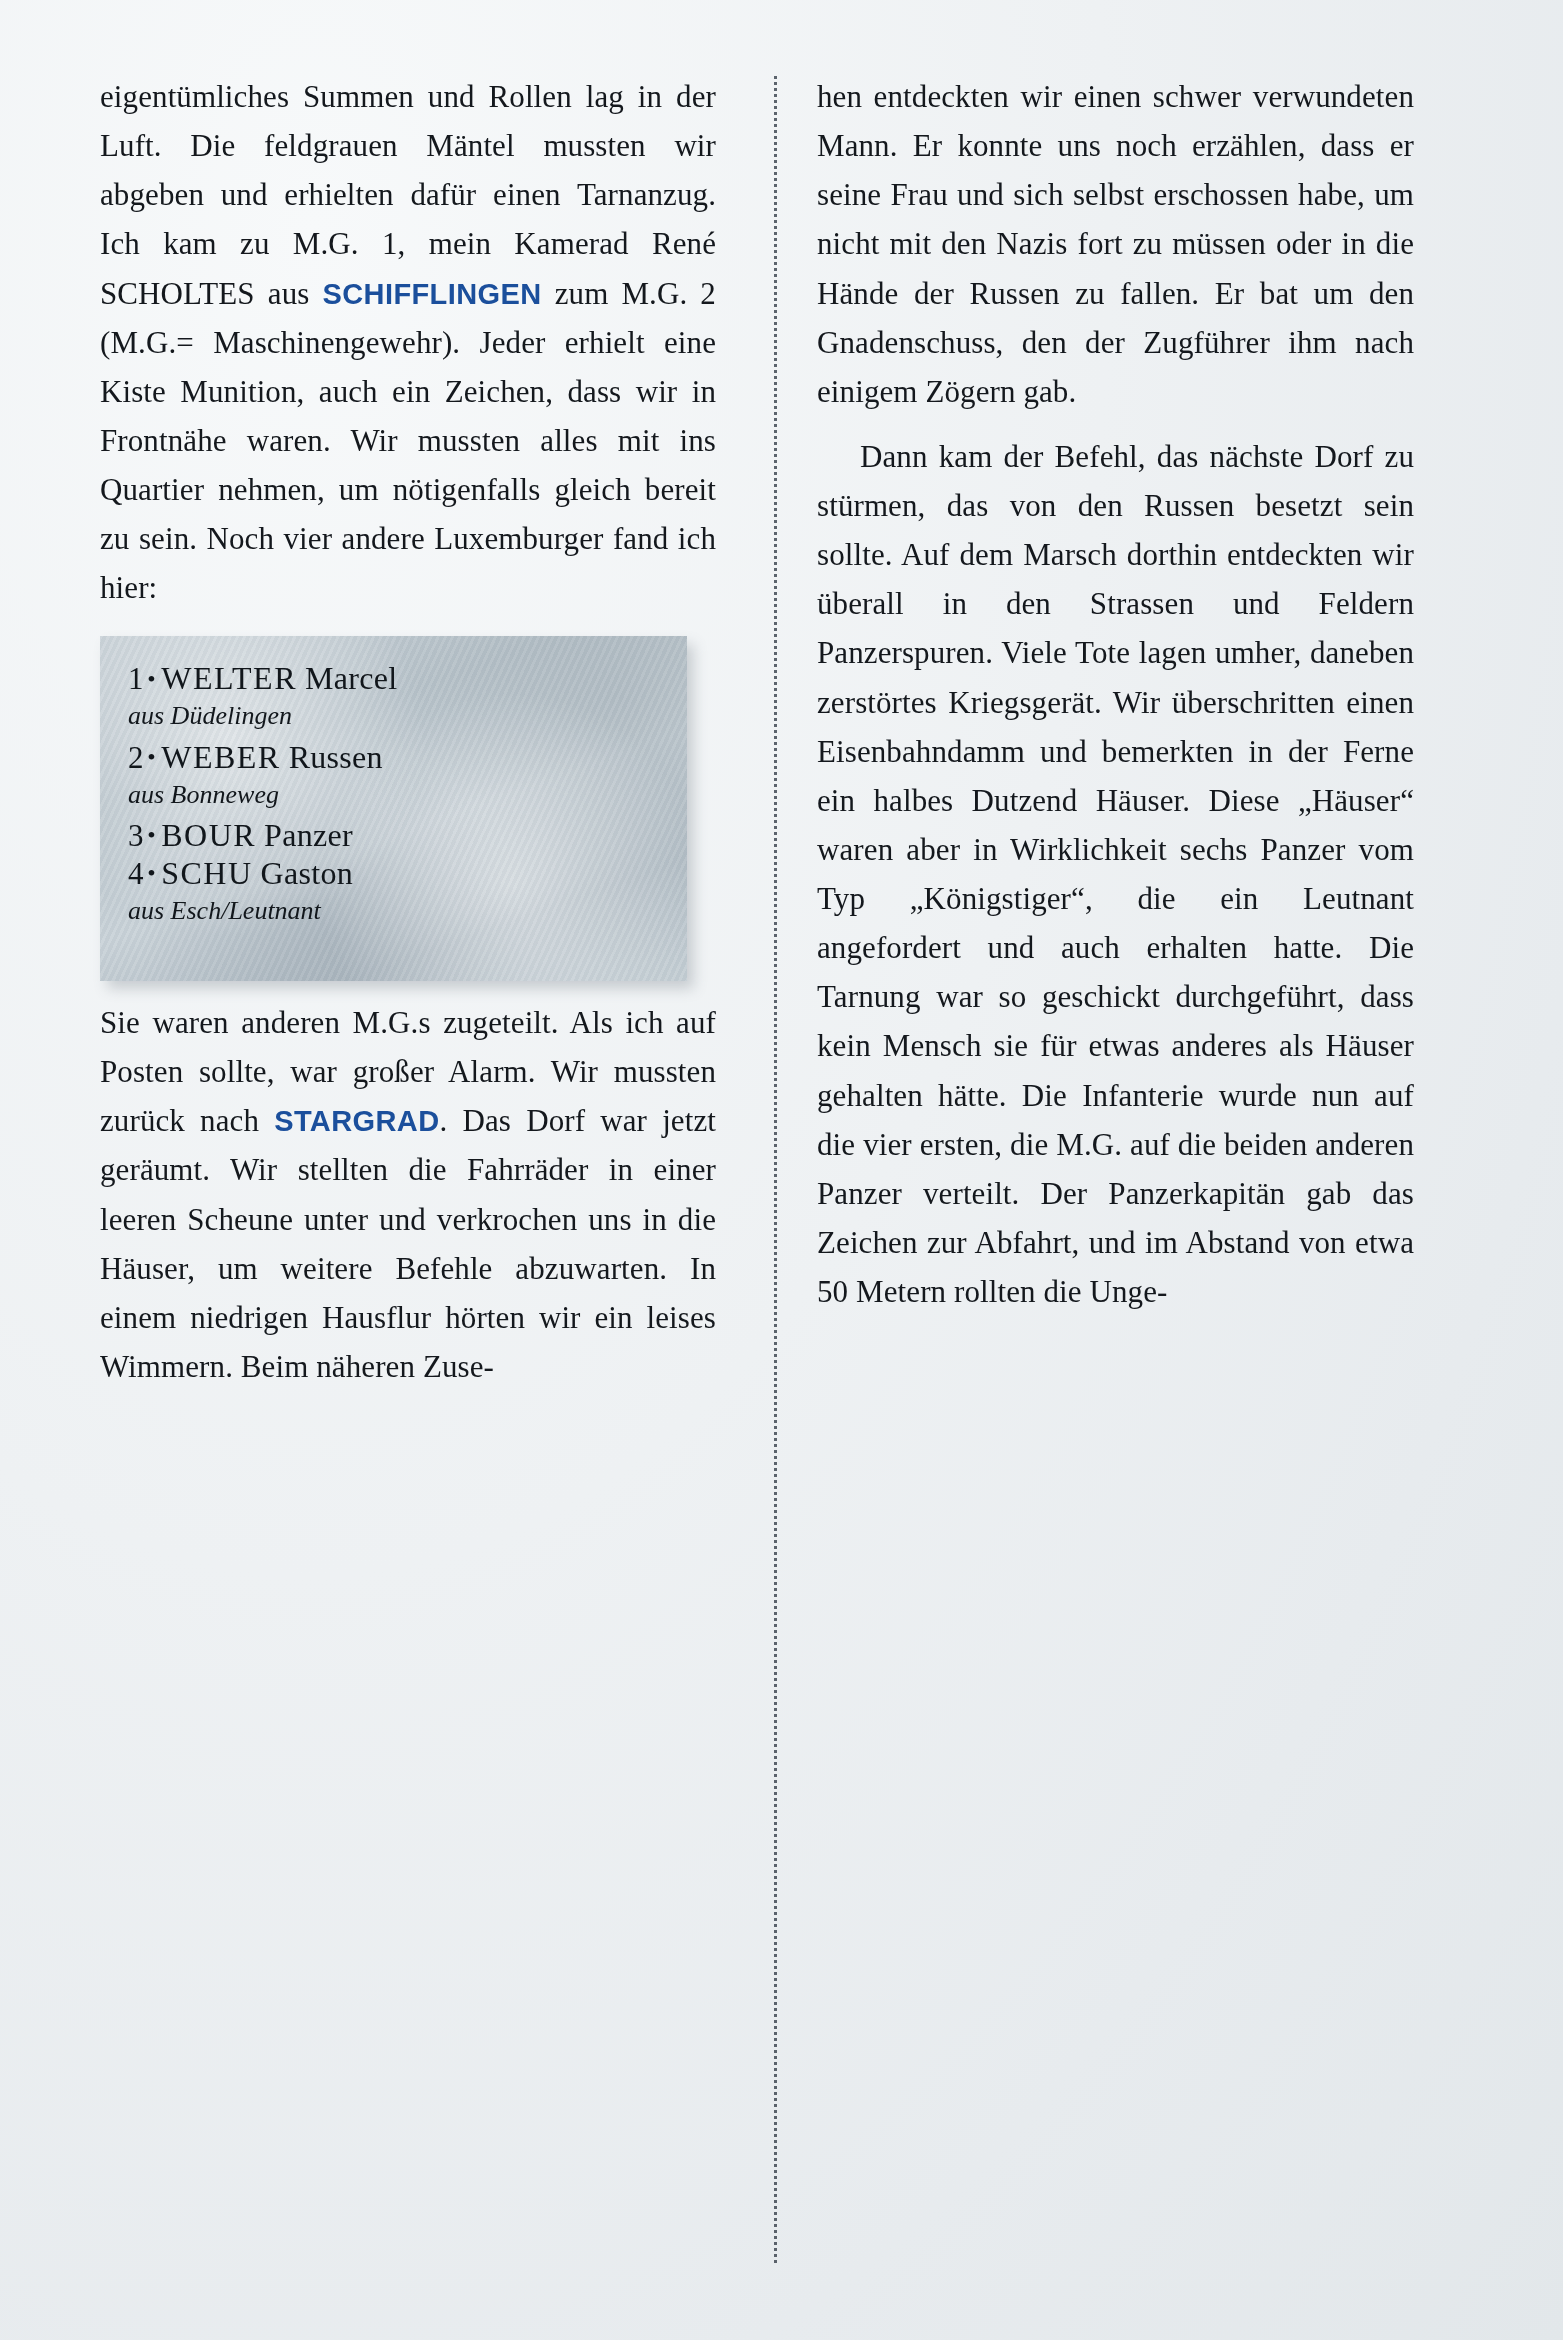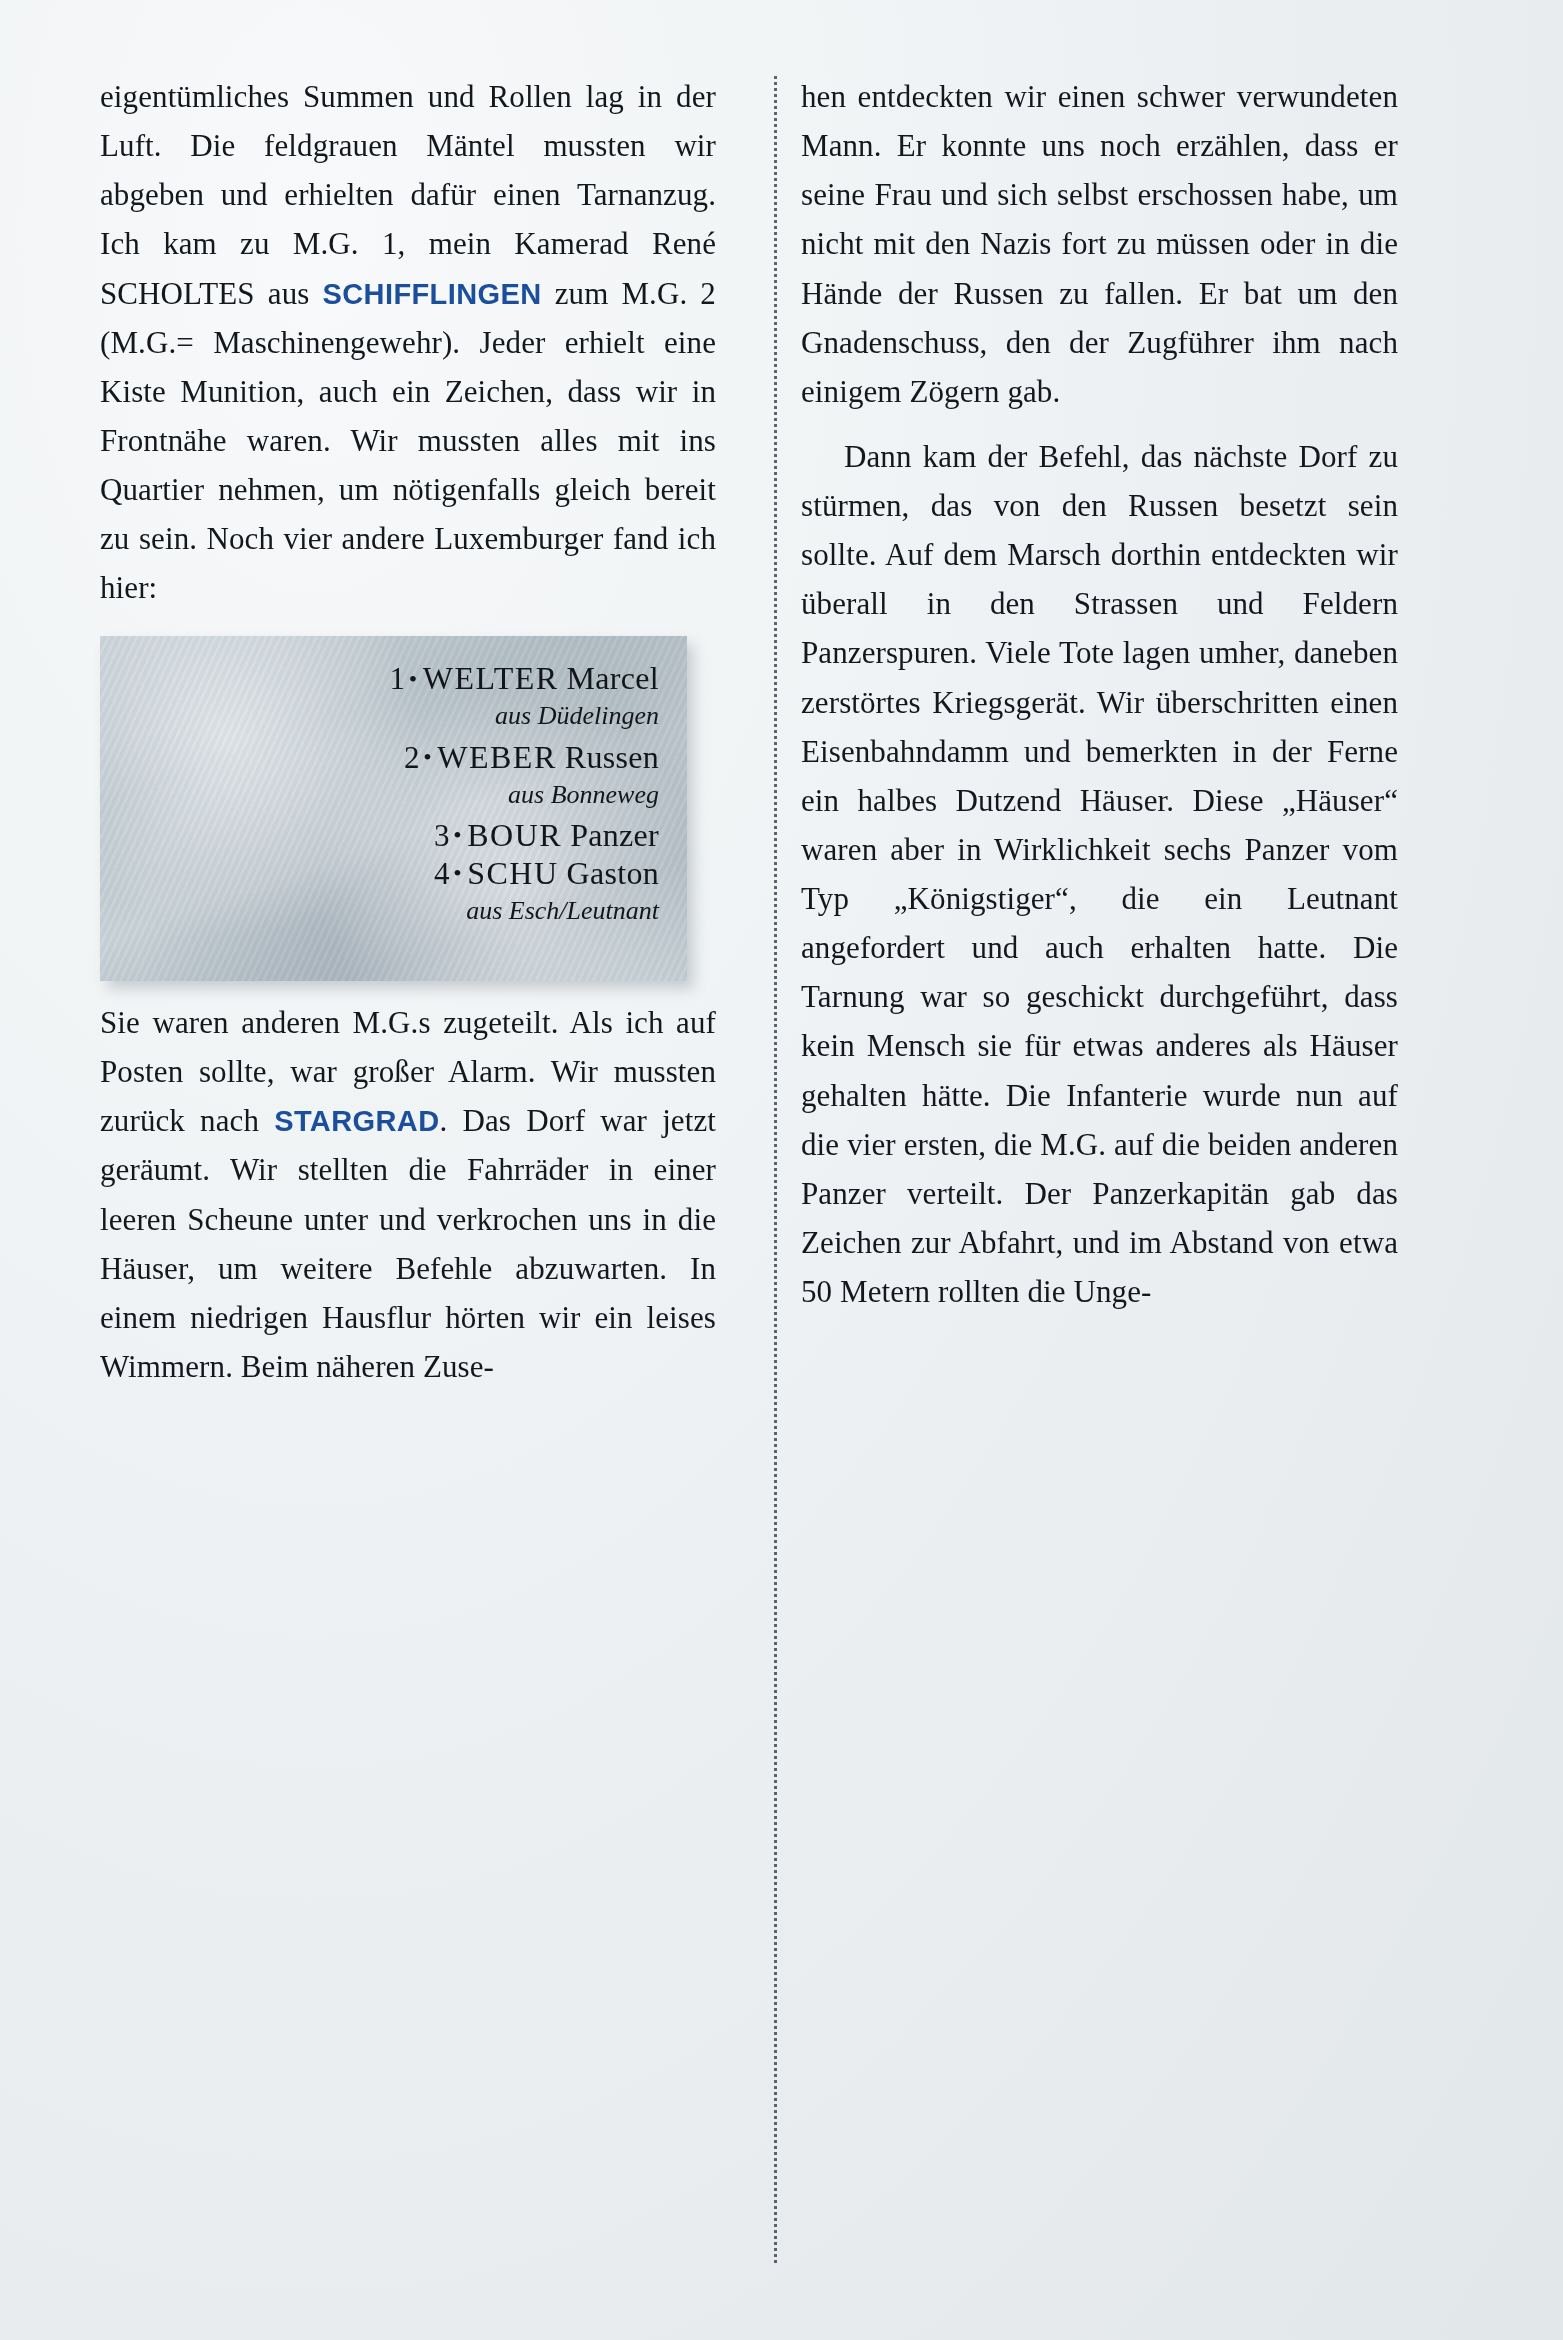--- a/index.html
+++ b/index.html
@@ -22,21 +22,21 @@
     height: 2340px;
     background:
       radial-gradient(ellipse at 20% 10%, #f7f9fa 0%, #eef1f3 45%, #e7ebee 75%, #e2e7ea 100%);
     box-sizing: border-box;
     padding: 72px 89px 37px 100px;
   }
 
   .columns {
     position: relative;
     display: flex;
-    gap: 0;
+    gap: 16px;
     height: 2226px;
   }
 
   .col {
     width: 649px;
     box-sizing: border-box;
   }
   .col-left { padding-right: 33px; }
   .col-right { padding-left: 52px; }
 
@@ -91,21 +91,21 @@
     content: "";
     position: absolute;
     inset: 0;
     background:
       repeating-linear-gradient(115deg, rgba(255,255,255,0.08) 0px, rgba(255,255,255,0.08) 2.8px, rgba(120,135,145,0.06) 2.8px, rgba(120,135,145,0.06) 6.5px);
     pointer-events: none;
   }
   .name-entry {
     position: relative;
     z-index: 2;
-    text-align: right;
+    text-align: left;
   }
   .name-line {
     font-size: 32px;
     line-height: 1.18;
     color: #11161b;
     white-space: nowrap;
   }
   .name-num { font-size: 31px; }
   .name-bullet { font-size: 24px; vertical-align: 2.8px; padding: 0 5.6px 0 3.7px; }
   .name-surname { letter-spacing: 1.5px; }

